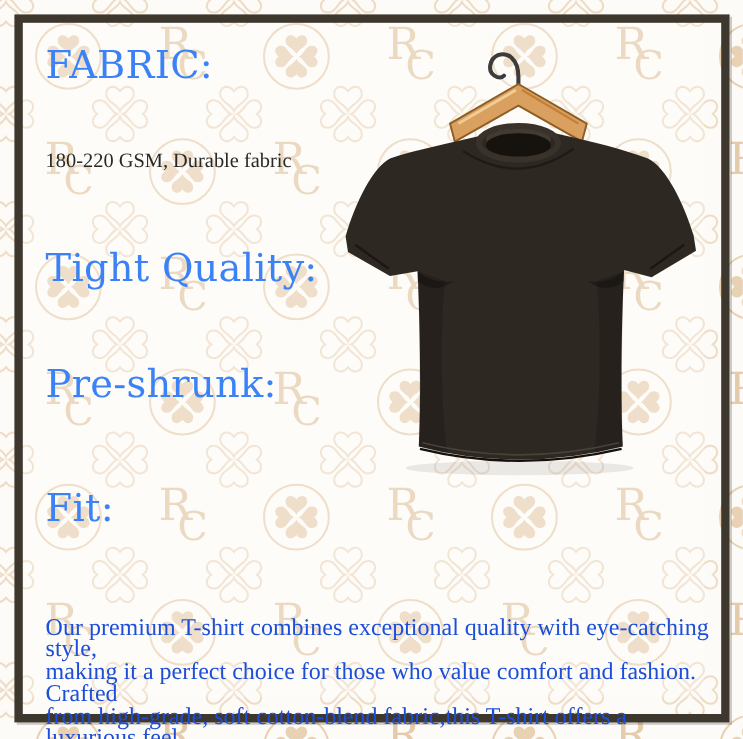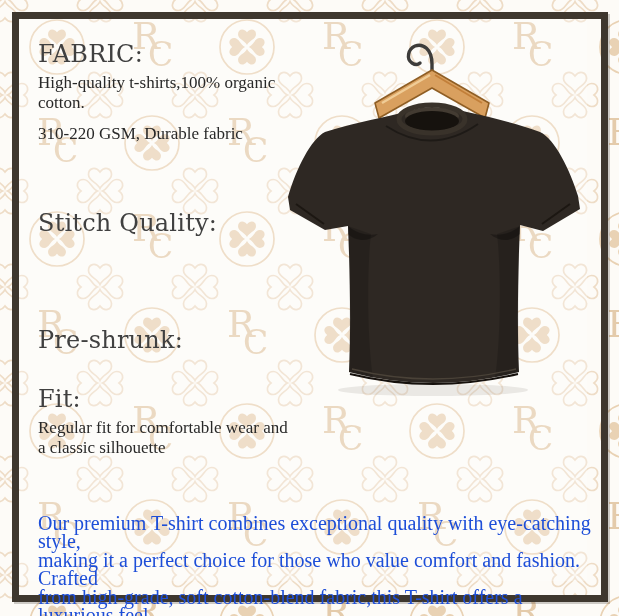--- a/index.html
+++ b/index.html
@@ -17,31 +17,31 @@
     position:absolute;left:12px;top:12px;width:582px;height:576px;
     border:7px solid #3e372e;
     box-shadow:2px 2px 0 rgba(62,55,46,0.25);
   }
   .shirt{position:absolute;left:283px;top:38px;}
   .sec{position:absolute;left:38px;width:300px;color:#282828;}
   .sec h2{
     margin:0 0 3px 0;
     font-family:"DejaVu Serif",serif;
     font-weight:400;
-    font-size:24px;line-height:32px;
-    color:#404040;letter-spacing:0.2px;
+    font-size:32px;line-height:32px;
+    color:#3b82f6;letter-spacing:0.2px;
   }
   .sec p{
     margin:0;font-size:17px;line-height:19.5px;white-space:pre-line;
   }
   .footer-para{
     position:absolute;left:38px;top:494px;width:556px;
     font-size:20px;line-height:18.4px;color:#1d4ed8;white-space:pre-line;
   }
-  #s1{top:38px;} #s2{top:124px;} #s3{top:207px;} #s4{top:324px;} #s5{top:383px;}
+  #s1{top:38px;} #s2{top:124px;} #s3{top:207px;} #s4{top:304px;} #s5{top:407px;}
 </style>
 </head>
 <body>
 
 <svg class="bg" width="619" height="616" viewBox="0 0 619 616">
   <defs>
     <path id="m-heart" d="M0,11 C-2.5,5 -11.5,3.5 -11.5,-3 C-11.5,-9.5 -4.5,-11.5 0,-5.5 C4.5,-11.5 11.5,-9.5 11.5,-3 C11.5,3.5 2.5,5 0,11 Z"></path>
     <g id="m-clover" fill="none" stroke="#eedcc6" stroke-width="1.7">
       <use href="#m-heart" transform="rotate(0) translate(0,-13.5)"></use>
       <use href="#m-heart" transform="rotate(90) translate(0,-13.5)"></use>
@@ -186,34 +186,30 @@
   <path d="M103,88 Q149,118 195,86" stroke="rgba(0,0,0,0.35)" stroke-width="2" fill="none"></path>
 
   <path d="M13,166 L41,186" stroke="#1c1712" stroke-width="2"></path>
   <path d="M287,166 L259,186" stroke="#1c1712" stroke-width="2"></path>
   <path d="M69,331 Q149,351 233,331" stroke="#4a4238" stroke-width="1.4" fill="none"></path>
   <path d="M67,336 Q149,356 235,336" stroke="#15100c" stroke-width="2" fill="none"></path>
 </svg>
 
 <div class="sec" id="s1">
   <h2>FABRIC:</h2>
-  <p>High-quality t-shirts,100% organic
-cotton.</p>
 </div>
 <div class="sec" id="s2">
-  <p>310-220 GSM, Durable fabric</p>
+  <p>180-220 GSM, Durable fabric</p>
 </div>
 <div class="sec" id="s3">
-  <h2>Stitch Quality:</h2>
+  <h2>Tight Quality:</h2>
 </div>
 <div class="sec" id="s4">
   <h2>Pre-shrunk:</h2>
 </div>
 <div class="sec" id="s5">
   <h2>Fit:</h2>
-  <p>Regular fit for comfortable wear and
-a classic silhouette</p>
 </div>
 
 <p class="footer-para">Our premium T-shirt combines exceptional quality with eye-catching style,
 making it a perfect choice for those who value comfort and fashion. Crafted
 from high-grade, soft cotton-blend fabric,this T-shirt offers a luxurious feel
 against the skin and durability that lasts wash after wash.</p>
 
 </body></html>

